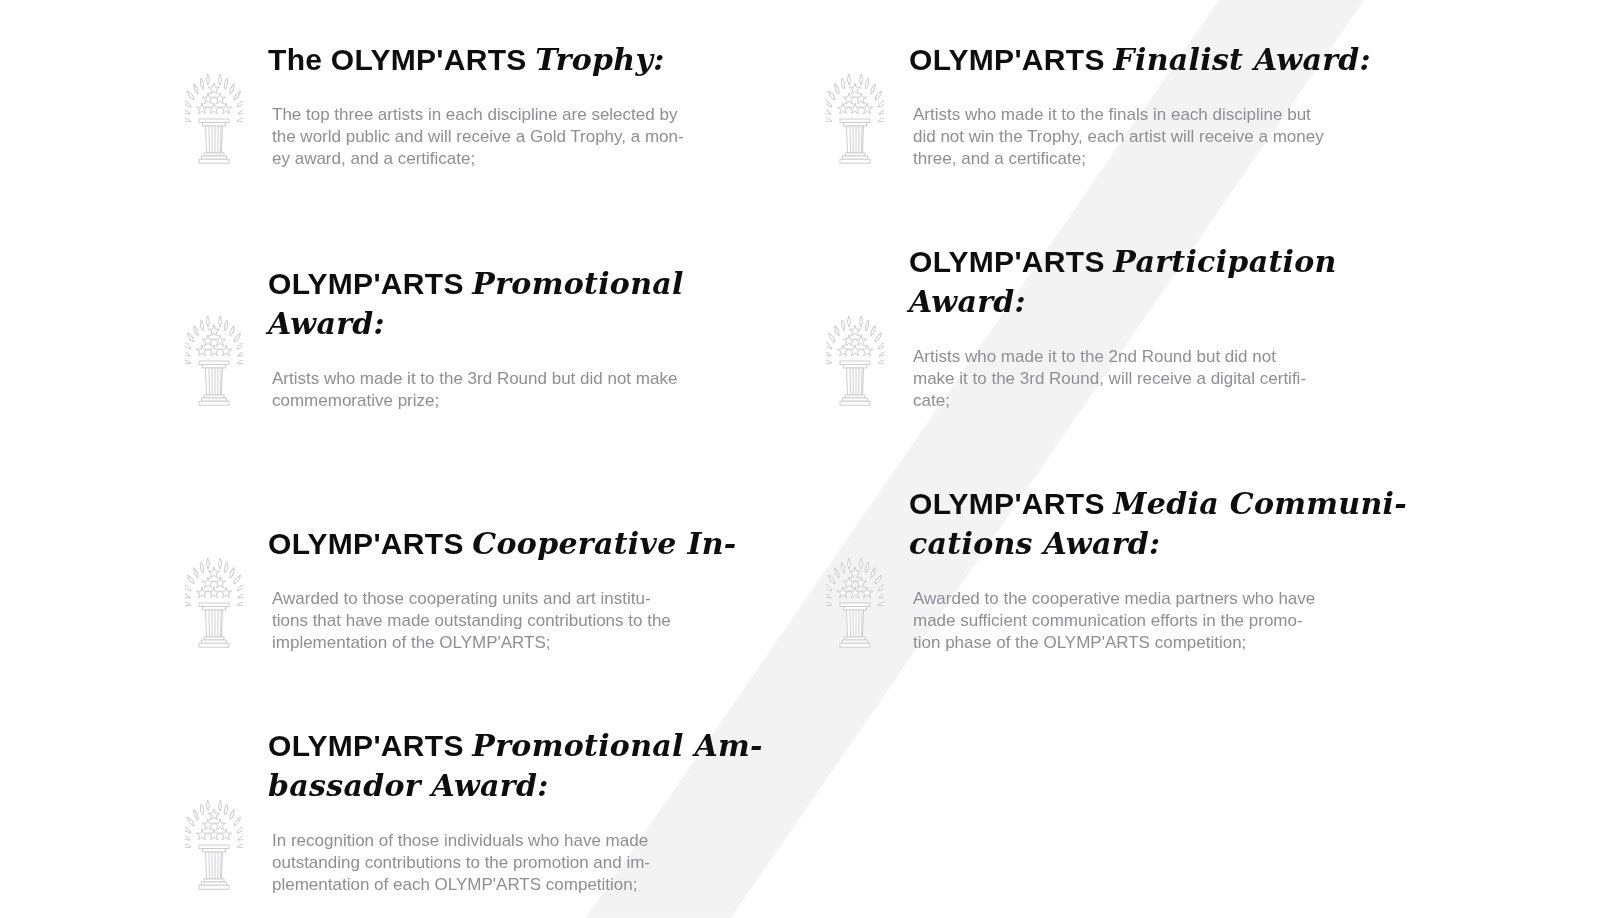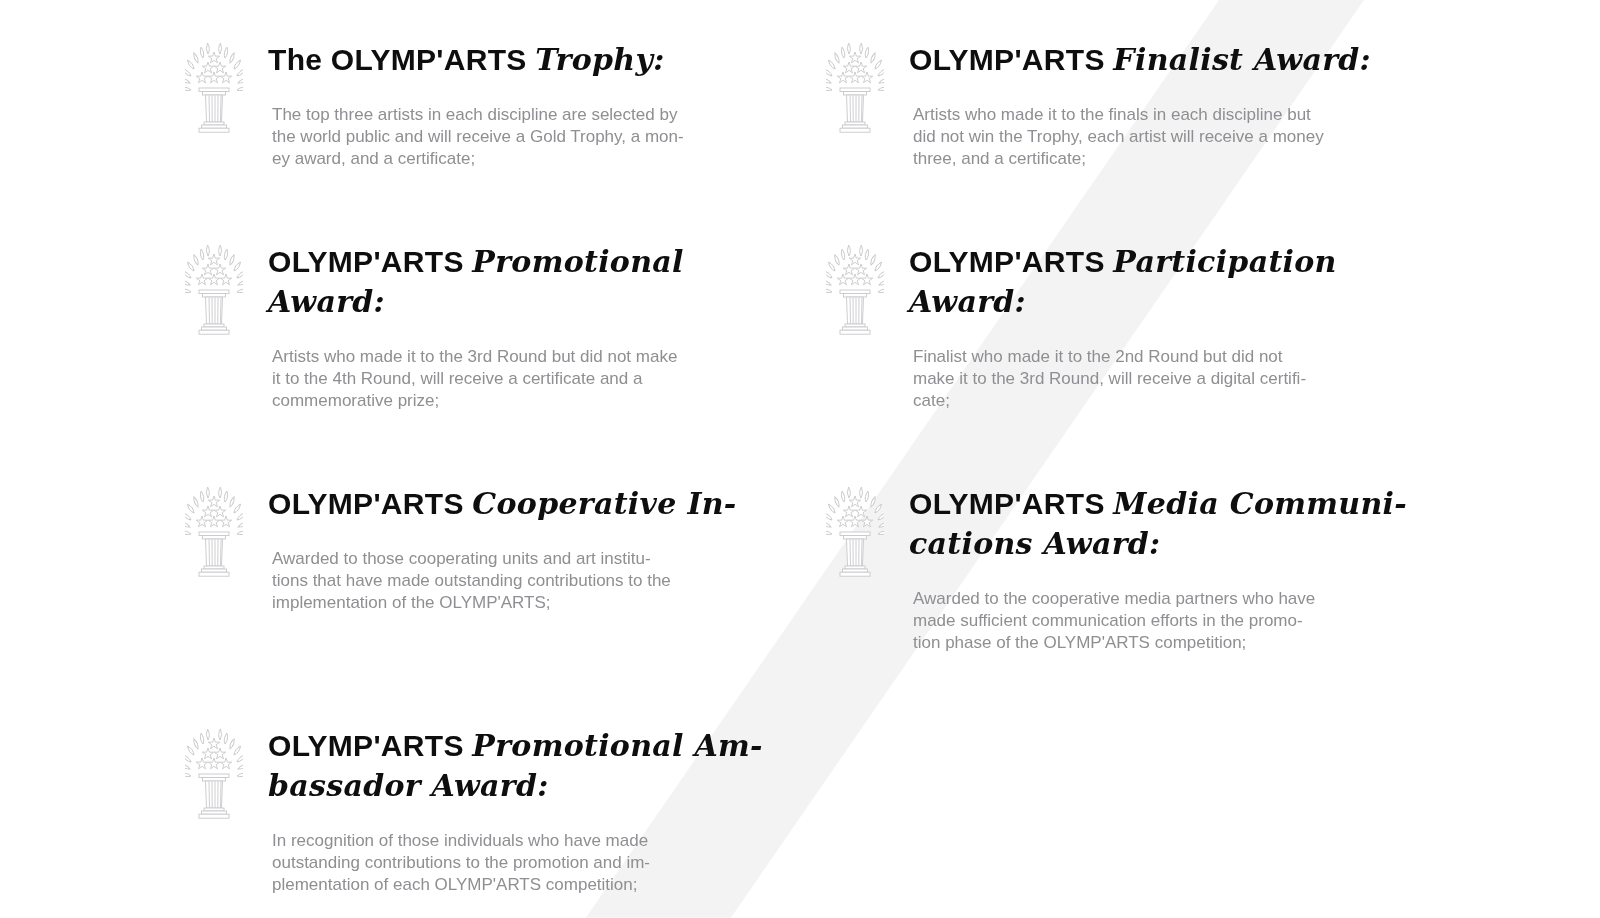--- a/index.html
+++ b/index.html
@@ -24,21 +24,21 @@
     z-index:0;
   }
   .grid{
     position:relative;z-index:1;
     padding:40px 0 0 185px;
     display:grid;
     grid-template-columns:527px 527px;
     column-gap:114px;
     row-gap:72px;
   }
-  .award{display:flex;align-items:flex-start;}
+  .award{display:flex;align-items:flex-end;}
   .icon{flex:0 0 58px;width:58px;margin-right:25px;}
   .text{flex:1 1 auto;min-width:0;}
   .title{
     margin:0;padding:0;
     font-size:30px;line-height:40px;font-weight:700;
     color:var(--title-color);
     letter-spacing:0.3px;
   }
   .tline{display:block;white-space:nowrap;}
   .title .serif{
@@ -227,21 +227,20 @@
         </g>
       </svg>
     </div>
     <div class="text">
       <h2 class="title">
           <span class="tline"><span class="sans">OLYMP'ARTS </span><span class="serif">Promotional</span></span>
           <span class="tline"><span class="serif">Award:</span></span>
         </h2>
       <p class="desc">
           <span class="dline">Artists who made it to the 3rd Round but did not make</span>
-          <span class="dline">it to the 4th Round, will receive a certificate and a</span>
           <span class="dline">commemorative prize;</span>
         </p>
     </div>
   </section>
 
   <section class="award">
     <div class="icon">
       <svg viewBox="0 0 58 95" width="58" height="95" aria-hidden="true">
         <defs>
           <path id="leaf" d="M0,0 Q-3,-5 0,-11 Q3,-5 0,0 Z"></path>
@@ -287,21 +286,21 @@
           <use href="#star" transform="translate(41,38)"></use>
         </g>
       </svg>
     </div>
     <div class="text">
       <h2 class="title">
           <span class="tline"><span class="sans">OLYMP'ARTS </span><span class="serif">Participation</span></span>
           <span class="tline"><span class="serif">Award:</span></span>
         </h2>
       <p class="desc">
-          <span class="dline">Finalist who made it to the 2nd Round but did not</span>
+          <span class="dline">Artists who made it to the 2nd Round but did not</span>
           <span class="dline">make it to the 3rd Round, will receive a digital certifi-</span>
           <span class="dline">cate;</span>
         </p>
     </div>
   </section>
 
   <section class="award">
     <div class="icon">
       <svg viewBox="0 0 58 95" width="58" height="95" aria-hidden="true">
         <defs>

